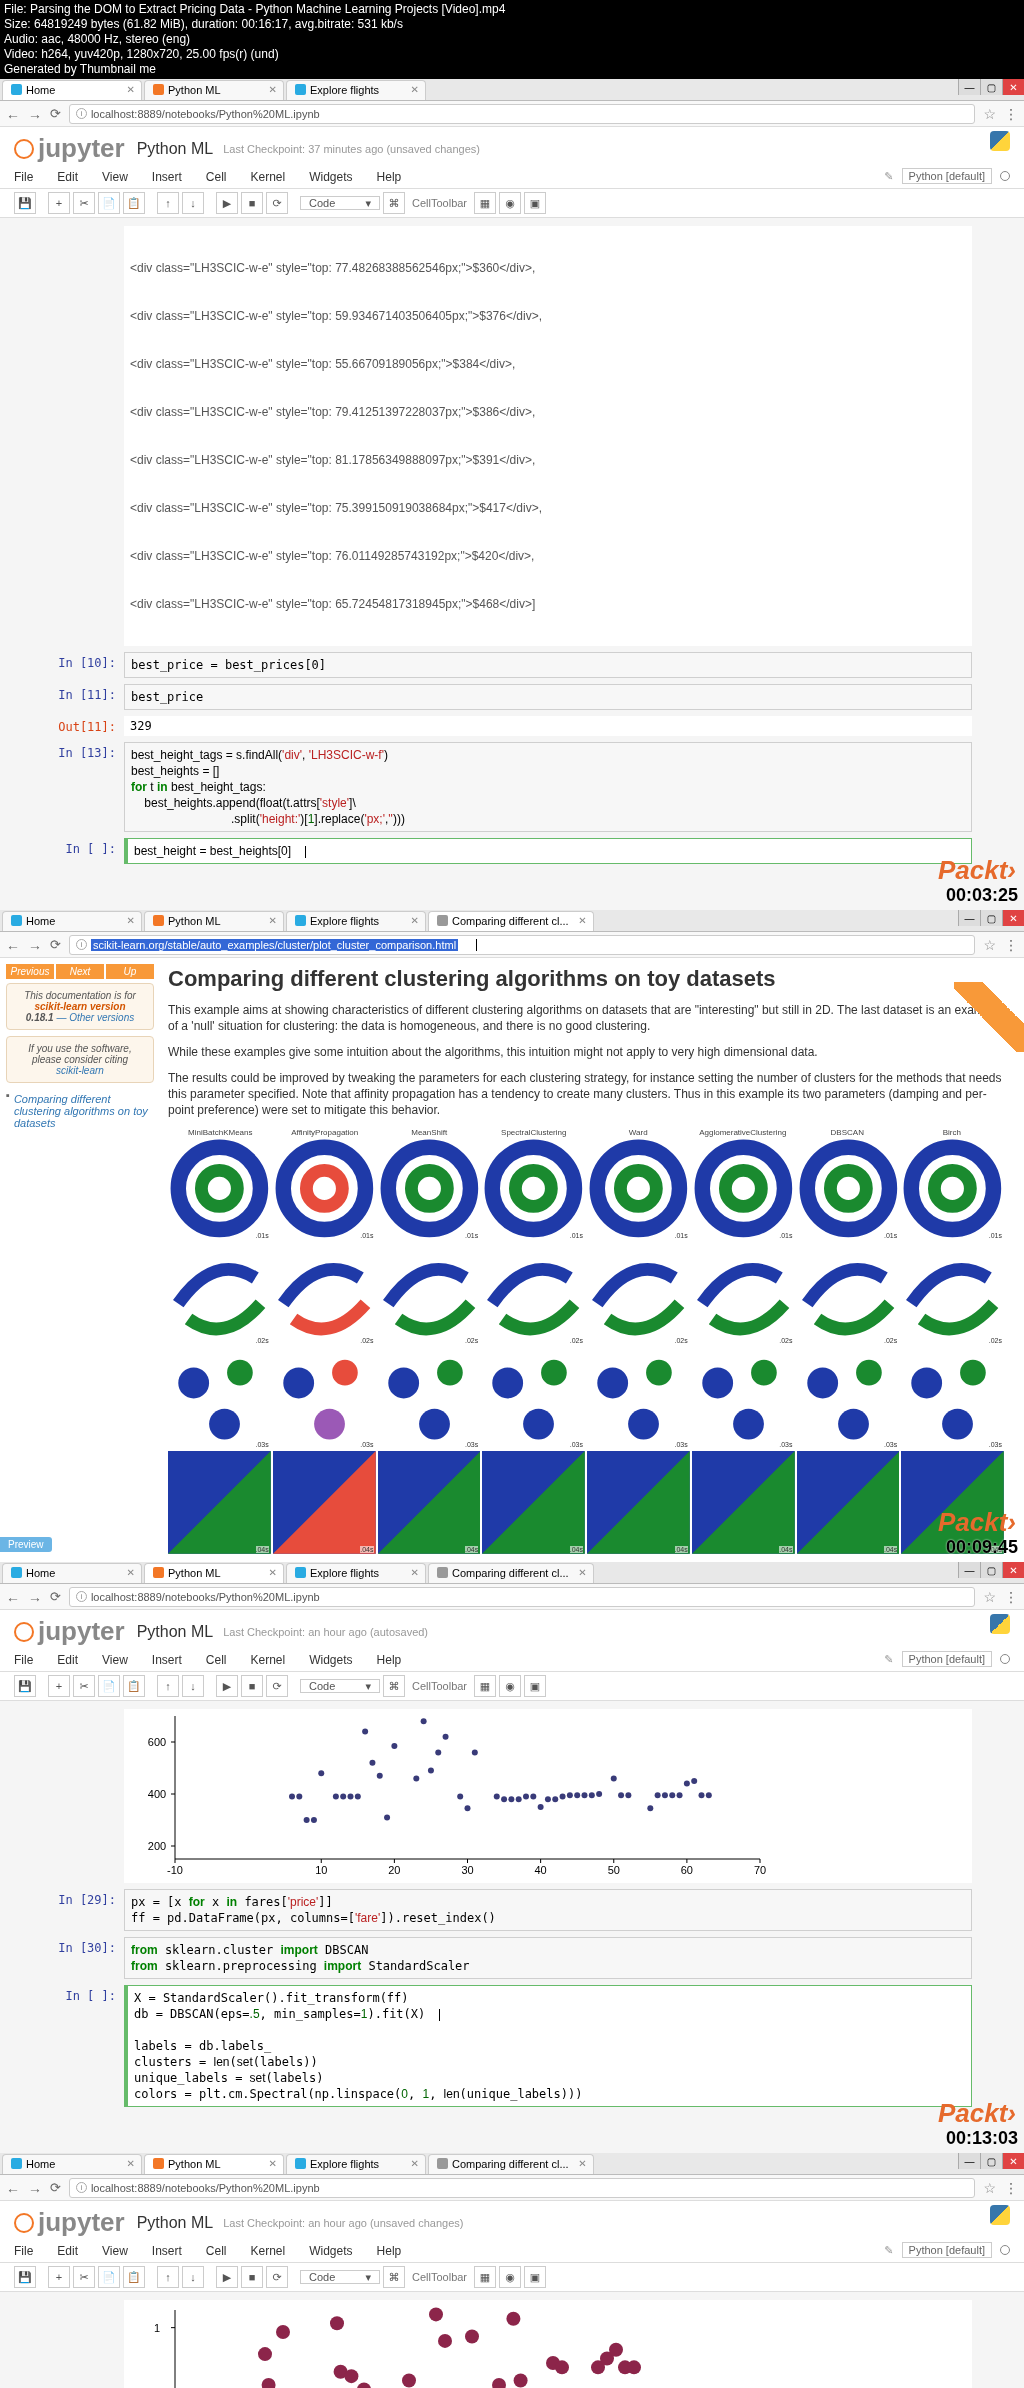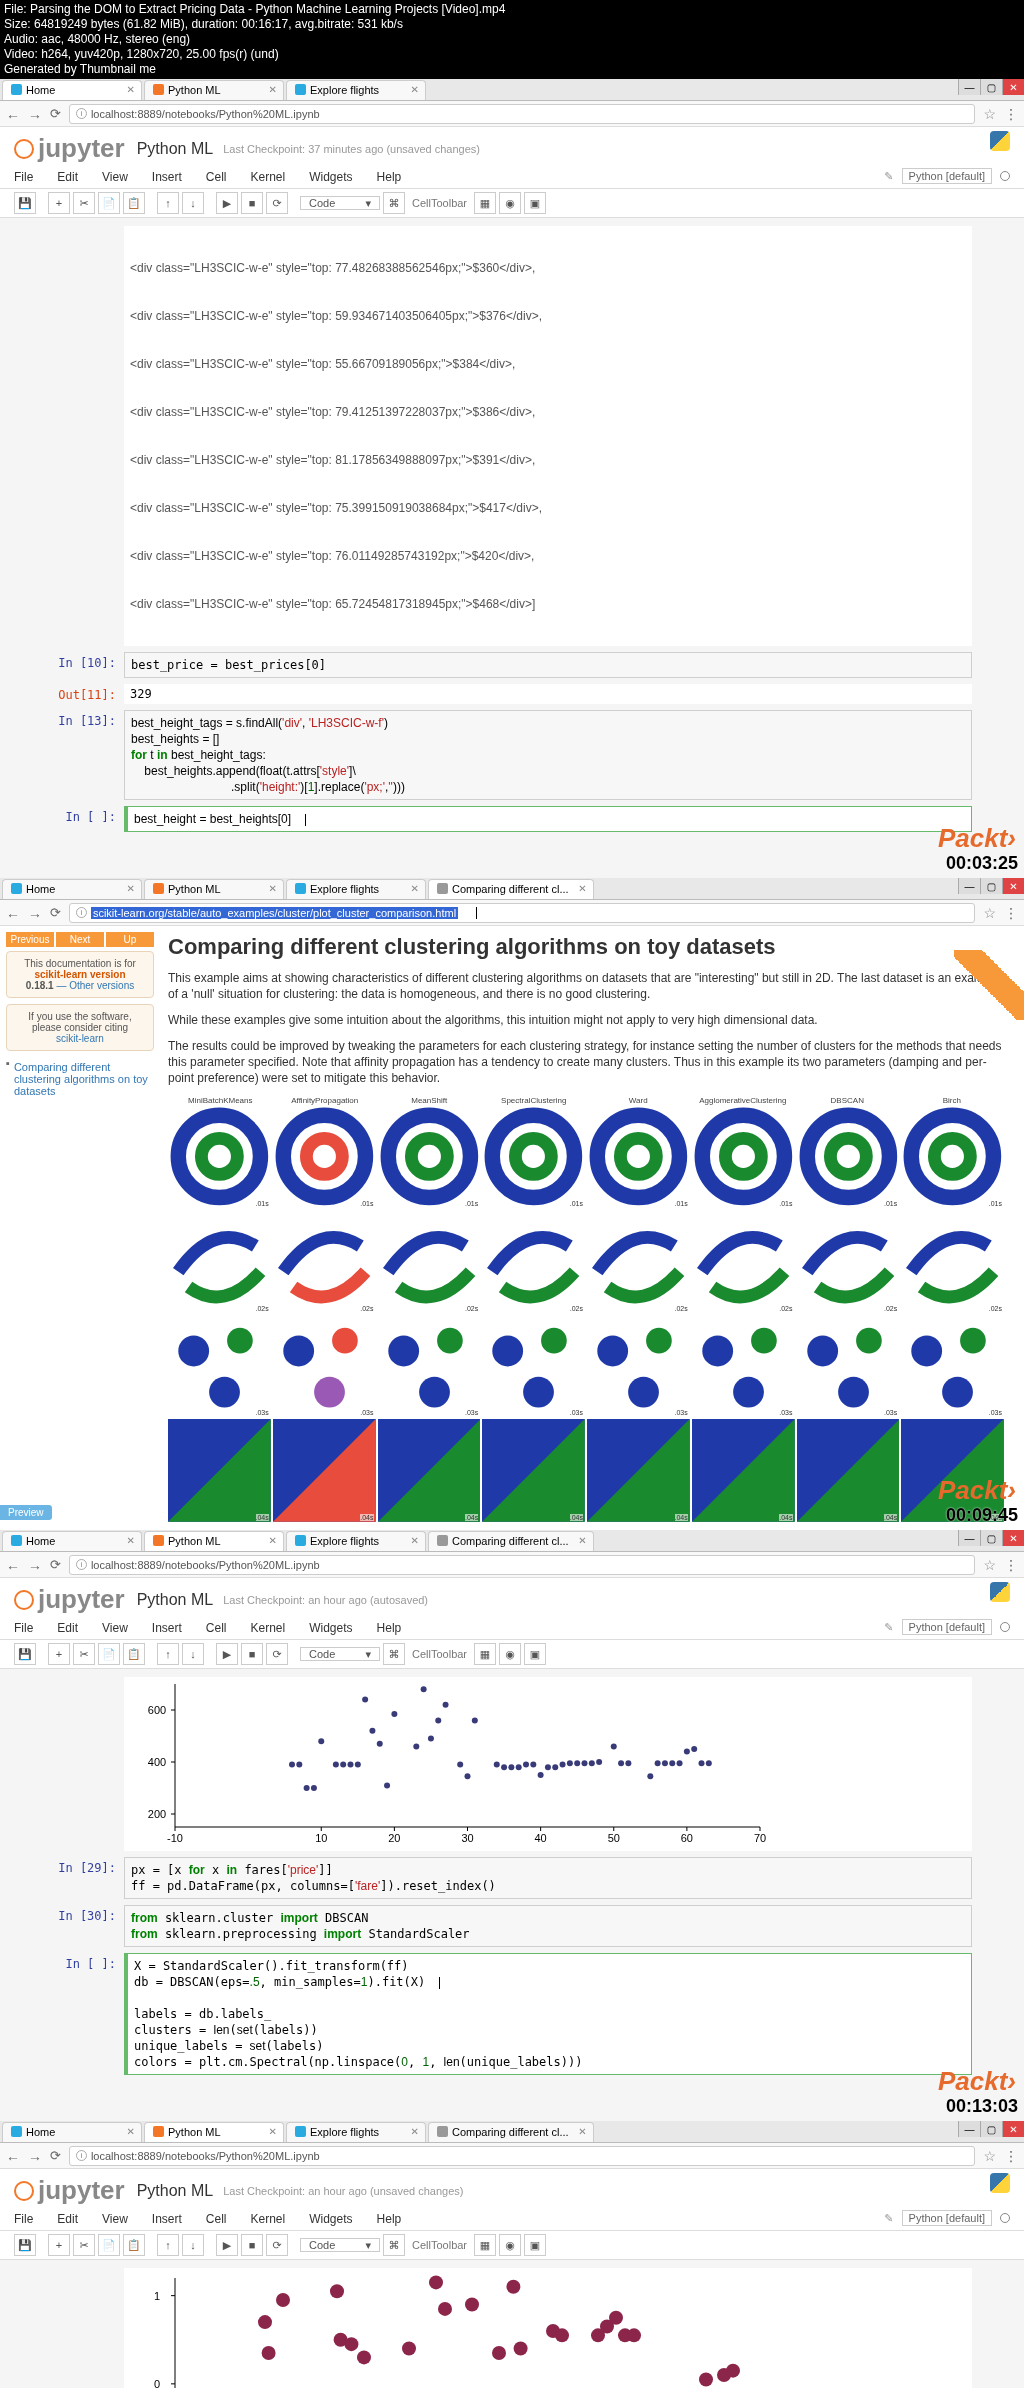--- a/index.html
+++ b/index.html
@@ -61,21 +61,21 @@
 .cursor { display: inline-block; width: 1px; height: 12px; background: #000; vertical-align: middle; margin-left: 14px; }
 
 .kw { color: green; font-weight: bold; }
 .str { color: #BA2121; }
 .fn { color: #000; }
 .num { color: #006400; }
 
 .html-out { color: #555; }
 
 .sk-page { display: flex; background: #fff; min-height: 360px; }
-.sk-side { width: 160px; padding: 6px; font-size: 11px; }
+.sk-side { width: 160px; padding: 6px; font-size: 11px; font-style: italic; }
 .sk-nav { display: flex; gap: 2px; margin-bottom: 4px; }
 .sk-navbtn { flex: 1; background: #f89939; color: #fff; text-align: center; padding: 2px; font-size: 10px; }
 .sk-box { border: 1px solid #e8d4b8; background: #fdf6ec; border-radius: 4px; padding: 6px; margin-bottom: 6px; text-align: center; font-size: 10px; color: #555; }
 .sk-ver { font-weight: bold; color: #d35400; }
 .sk-link { color: #3277b3; text-align: center; display: block; padding: 4px 0; }
 .sk-bullet { color: #666; }
 .sk-main { flex: 1; padding: 8px 20px 8px 8px; }
 .sk-h1 { color: #333; font-size: 22px; margin-bottom: 10px; }
 .sk-p { font-size: 12px; color: #333; margin-bottom: 10px; line-height: 16px; }
 .sk-forkme { position: absolute; right: 0; top: 24px; width: 70px; height: 70px; background: linear-gradient(45deg, transparent 45%, #f89939 45%, #f89939 70%, transparent 70%); }
@@ -199,20 +199,24 @@
         <div>&lt;div class="LH3SCIC-w-e" style="top: 79.41251397228037px;"&gt;$386&lt;/div&gt;,</div>
         <div>&lt;div class="LH3SCIC-w-e" style="top: 81.17856349888097px;"&gt;$391&lt;/div&gt;,</div>
         <div>&lt;div class="LH3SCIC-w-e" style="top: 75.399150919038684px;"&gt;$417&lt;/div&gt;,</div>
         <div>&lt;div class="LH3SCIC-w-e" style="top: 76.01149285743192px;"&gt;$420&lt;/div&gt;,</div>
         <div>&lt;div class="LH3SCIC-w-e" style="top: 65.72454817318945px;"&gt;$468&lt;/div&gt;]</div>
       </div>
     </div>
     <div class="cell">
       <div class="prompt">In [10]:</div>
       <div class="cell-body">best_price = best_prices[0]</div>
+    </div>
+    <div class="cell">
+      <div class="prompt">In [11]:</div>
+      <div class="cell-body">best_price</div>
     </div>
     <div class="cell output">
       <div class="prompt out">Out[11]:</div>
       <div class="cell-body">329</div>
     </div>
     <div class="cell">
       <div class="prompt">In [13]:</div>
       <div class="cell-body"><span>best_height_tags = s.findAll(<span class="str">'div'</span>, <span class="str">'LH3SCIC-w-f'</span>)
 best_heights = []
 <span class="kw">for</span> t <span class="kw">in</span> best_height_tags:

